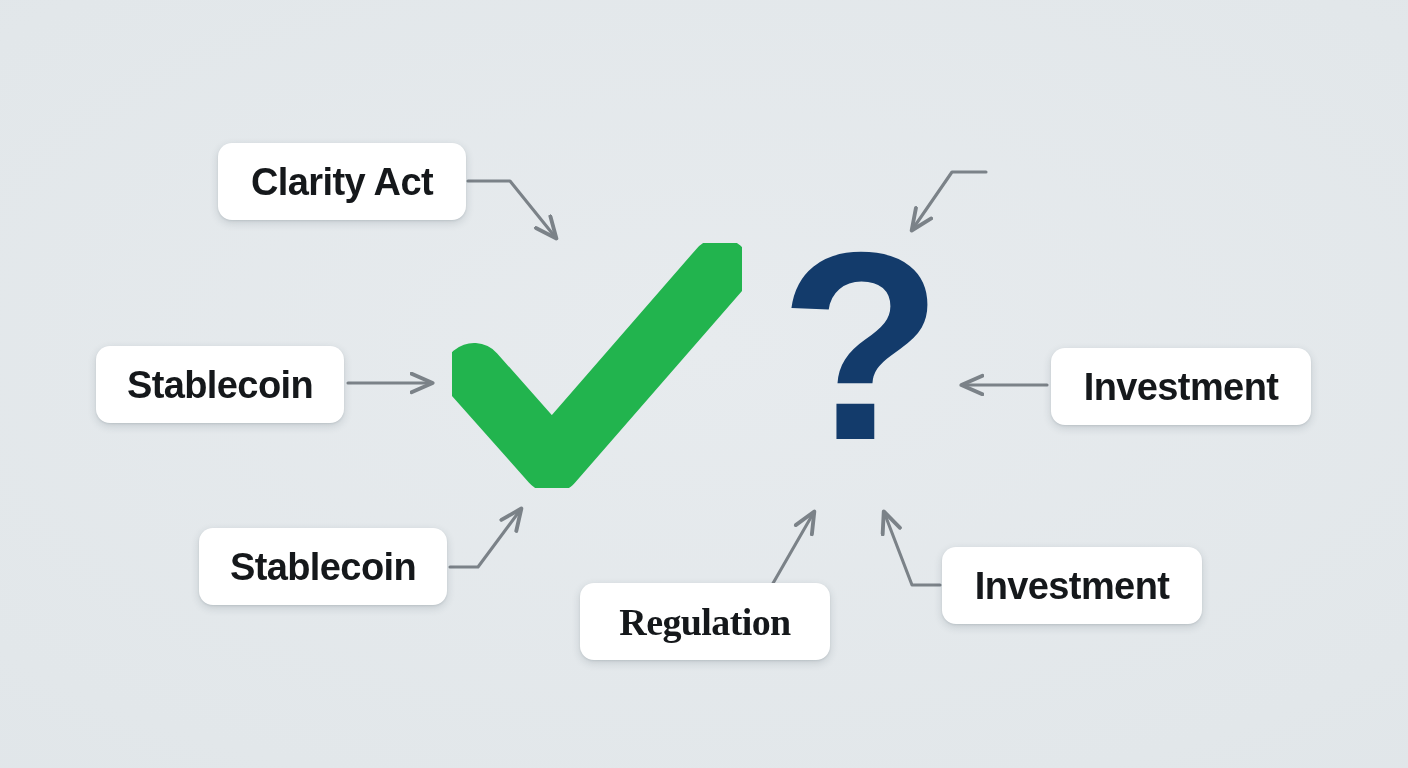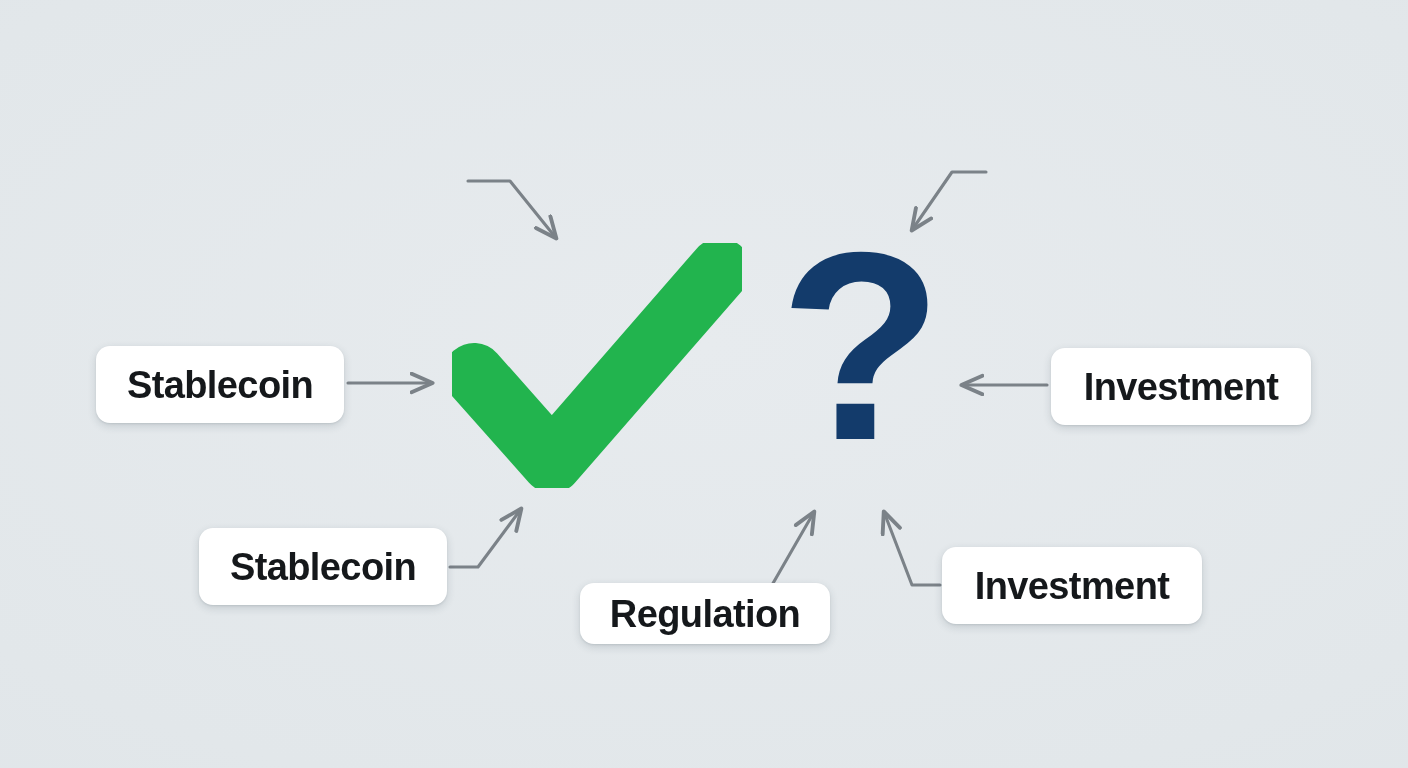--- a/index.html
+++ b/index.html
@@ -44,21 +44,21 @@
     font-weight: 700;
     color: #15181b;
     letter-spacing: -0.6px;
     white-space: nowrap;
     line-height: 1;
   }
   
   #node-clarity-act   { left: 218px; top: 143px; width: 248px; height: 77px; }
   #node-stablecoin-left { left: 96px;  top: 346px; width: 248px; height: 77px; }
   #node-stablecoin-bottom { left: 199px; top: 528px; width: 248px; height: 77px; }
-  #node-regulation    { left: 580px; top: 583px; width: 250px; height: 61px; }
+  #node-regulation    { left: 580px; top: 583px; width: 250px; height: 77px; font-family: Liberation Serif, serif; }
   #node-outlook       { left: 988px; top: 134px; width: 196px; height: 77px; }
   #node-investment-right { left: 1051px; top: 348px; width: 260px; height: 77px; }
   #node-investment-bottom { left: 942px; top: 547px; width: 260px; height: 77px; }
 
   #glyph-check {
     position: absolute;
     left: 452px;
     top: 243px;
     width: 290px;
     height: 245px;
@@ -102,20 +102,23 @@
   </svg>
 
   <svg id="glyph-check" viewBox="0 0 290 245" xmlns="http://www.w3.org/2000/svg">
     <path d="M22,131 L100,219 L268,26" fill="none" stroke="#22b44e" stroke-width="62" stroke-linecap="round" stroke-linejoin="round"></path>
   </svg>
 
   <svg id="glyph-question" viewBox="0 0 170 245" xmlns="http://www.w3.org/2000/svg">
     <text x="85" y="196" text-anchor="middle" font-family="Liberation Sans, sans-serif" font-size="268" font-weight="700" fill="#133b6b">?</text>
   </svg>
 
+  <div class="node" id="node-clarity-act">
+    <span>Clarity Act</span>
+  </div>
 
   <div class="node" id="node-stablecoin-left">
     <span>Stablecoin</span>
   </div>
 
   <div class="node" id="node-stablecoin-bottom">
     <span>Stablecoin</span>
   </div>
 
   <div class="node" id="node-regulation">

